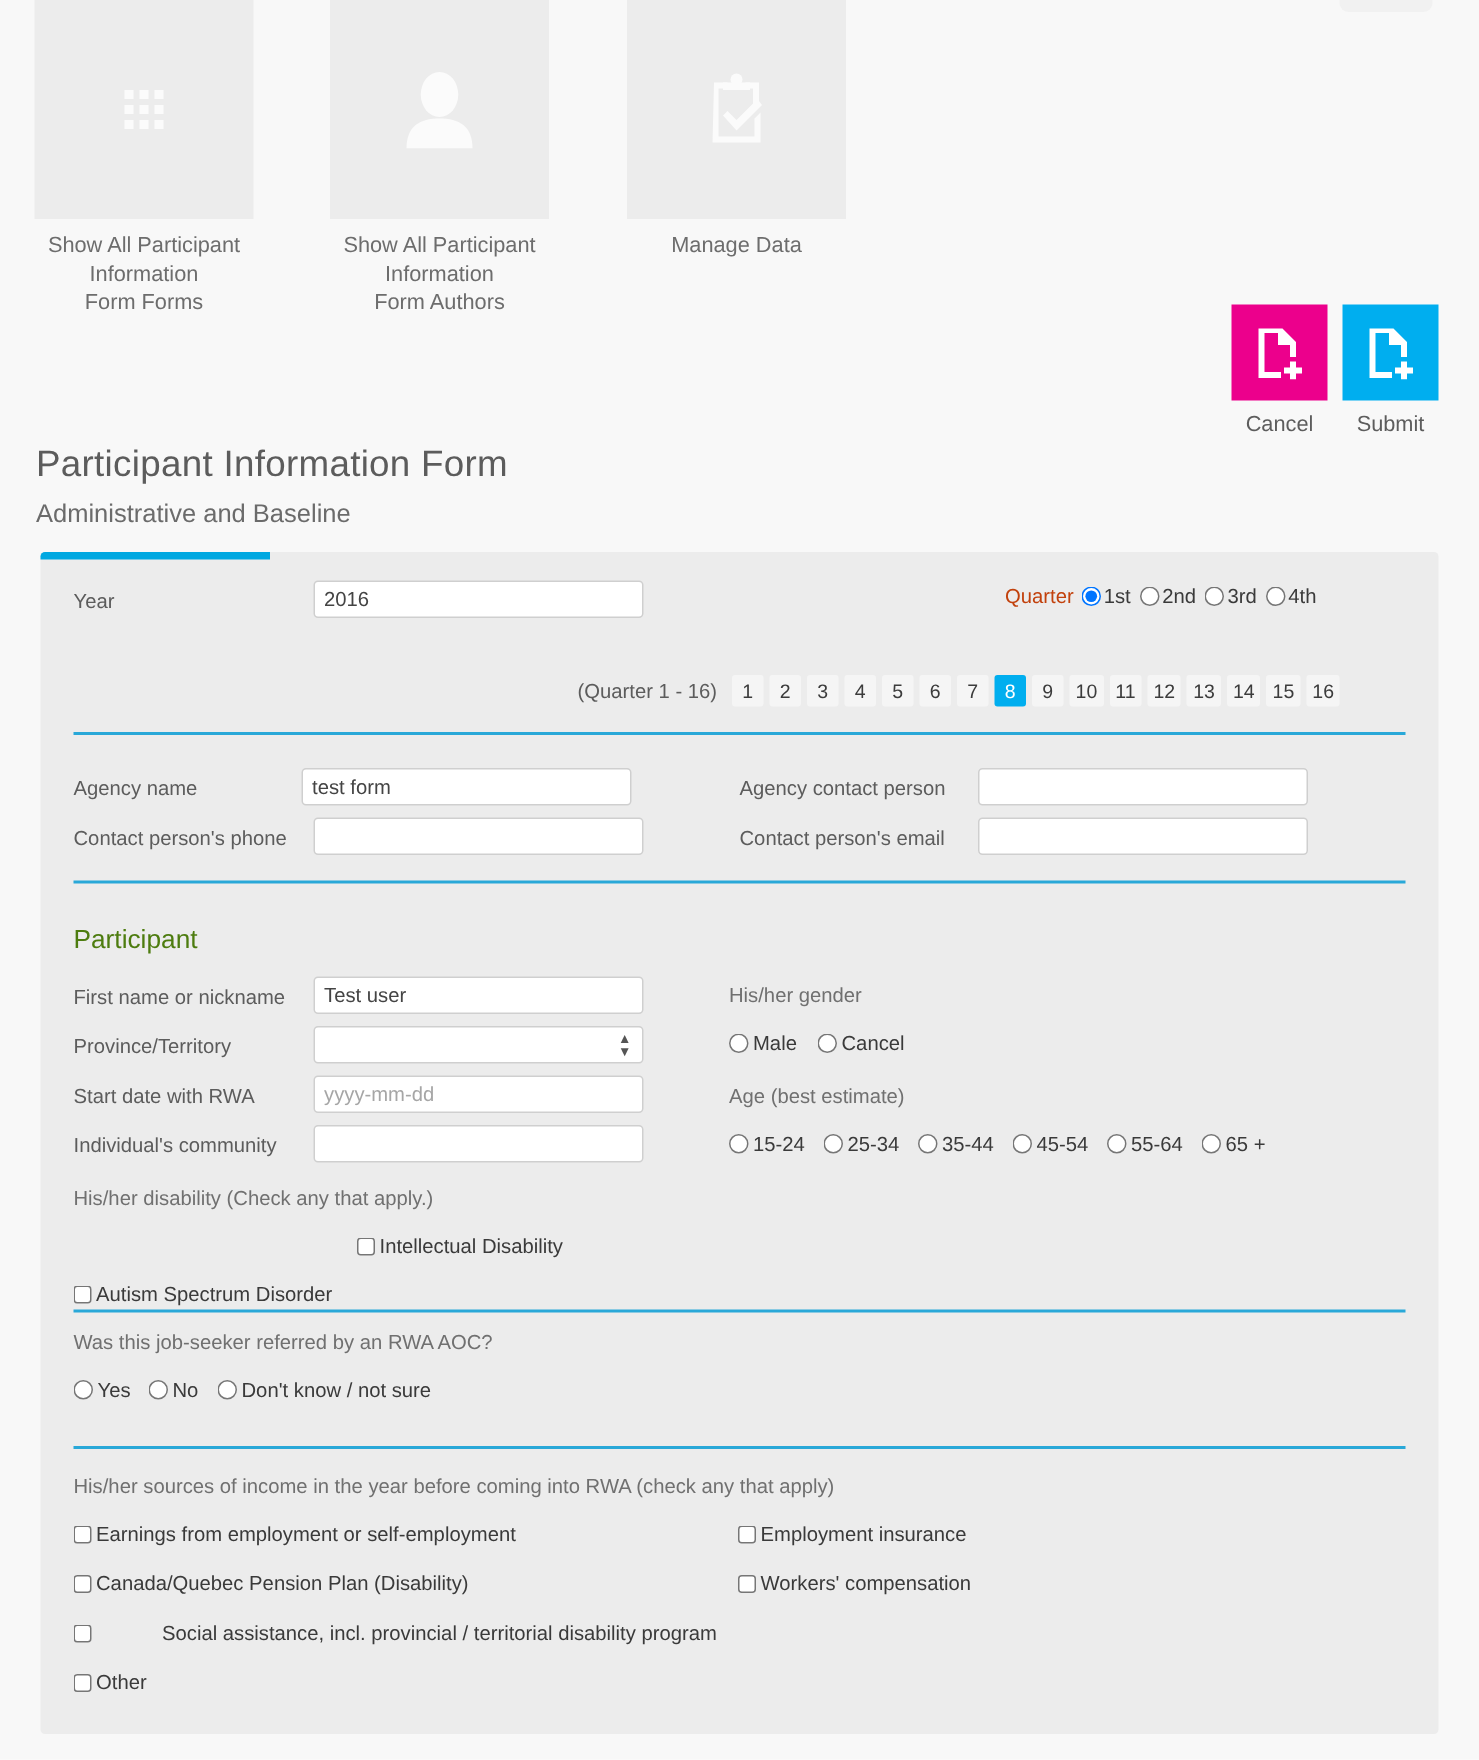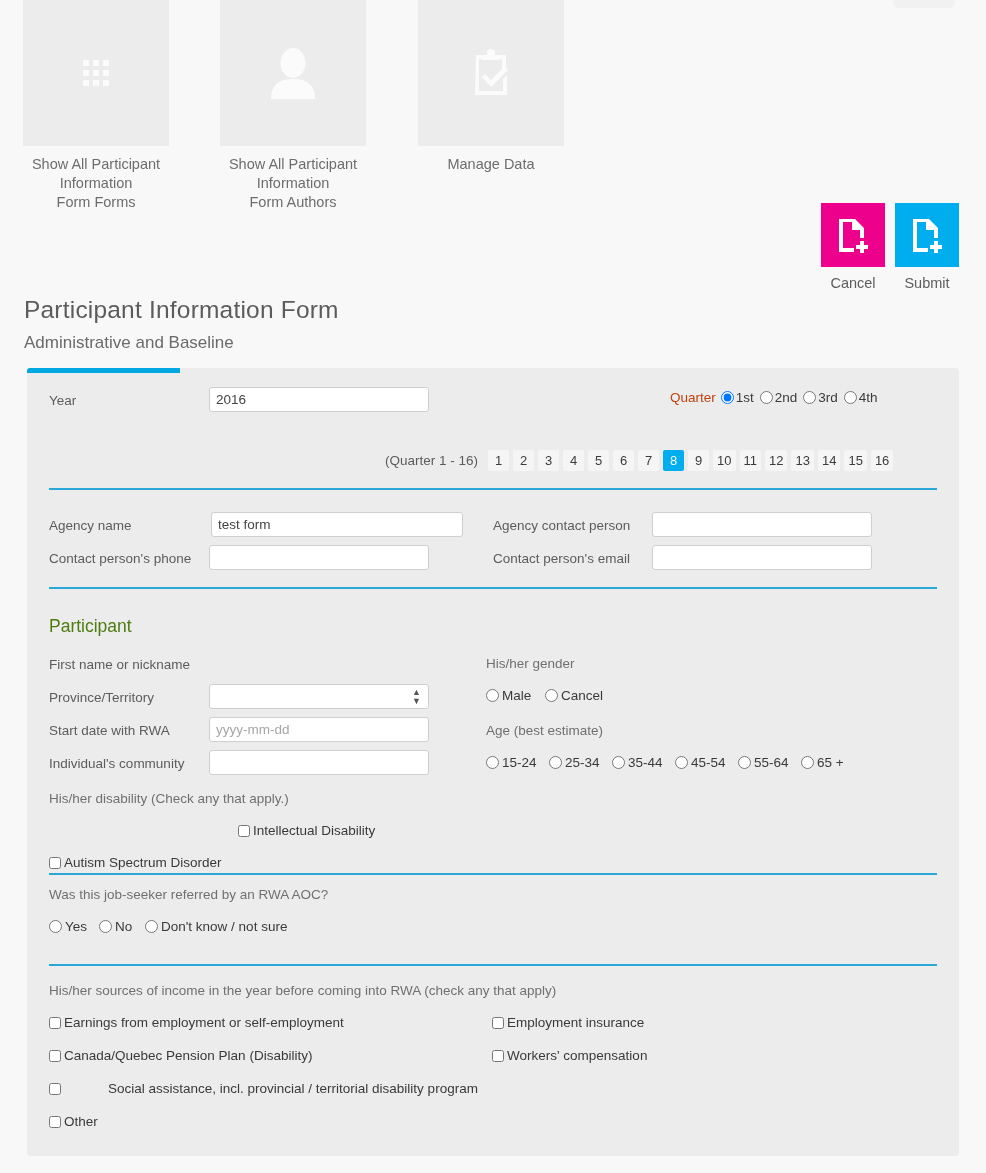--- a/index.html
+++ b/index.html
@@ -296,36 +296,37 @@
       <span class="qnum">12</span>
       <span class="qnum">13</span>
       <span class="qnum">14</span>
       <span class="qnum">15</span>
       <span class="qnum">16</span>
     </div>
 
     <div class="divider" style="top:120px;"></div>
 
     <div class="fld-label" style="left:22px; top:150px;">Agency name</div>
-    <input class="txt" style="left: 184px; top: 144px; width: 252px;" value="test form">
+    <input class="txt" style="left: 174px; top: 144px; width: 220px;" value="test form">
 
     <div class="fld-label" style="left:466px; top:150px;">Agency contact person</div>
     <input class="txt" style="left: 625px; top: 144px; width: 220px;" value="">
 
     <div class="fld-label" style="left:22px; top:183px;">Contact person's phone</div>
     <input class="txt" style="left: 182px; top: 177px; width: 220px;" value="">
 
     <div class="fld-label" style="left:466px; top:183px;">Contact person's email</div>
     <input class="txt" style="left: 625px; top: 177px; width: 220px;" value="">
 
     <div class="divider" style="top:219px;"></div>
 
     <div class="sec-title" style="top:248px;">Participant</div>
 
     <div class="fld-label" style="left:22px; top:289px;">First name or nickname</div>
+    <input class="txt" style="left: 182px; top: 283px; width: 220px;" value="Test user">
 
     <div class="fld-label" style="left:22px; top:322px;">Province/Territory</div>
     <div class="sel" style="left:182px; top:316px;">
       <div class="arrows">
         <span>▲</span>
           <span>▼</span>
       </div>
     </div>
 
     <div class="fld-label" style="left:22px; top:355px;">Start date with RWA</div>

